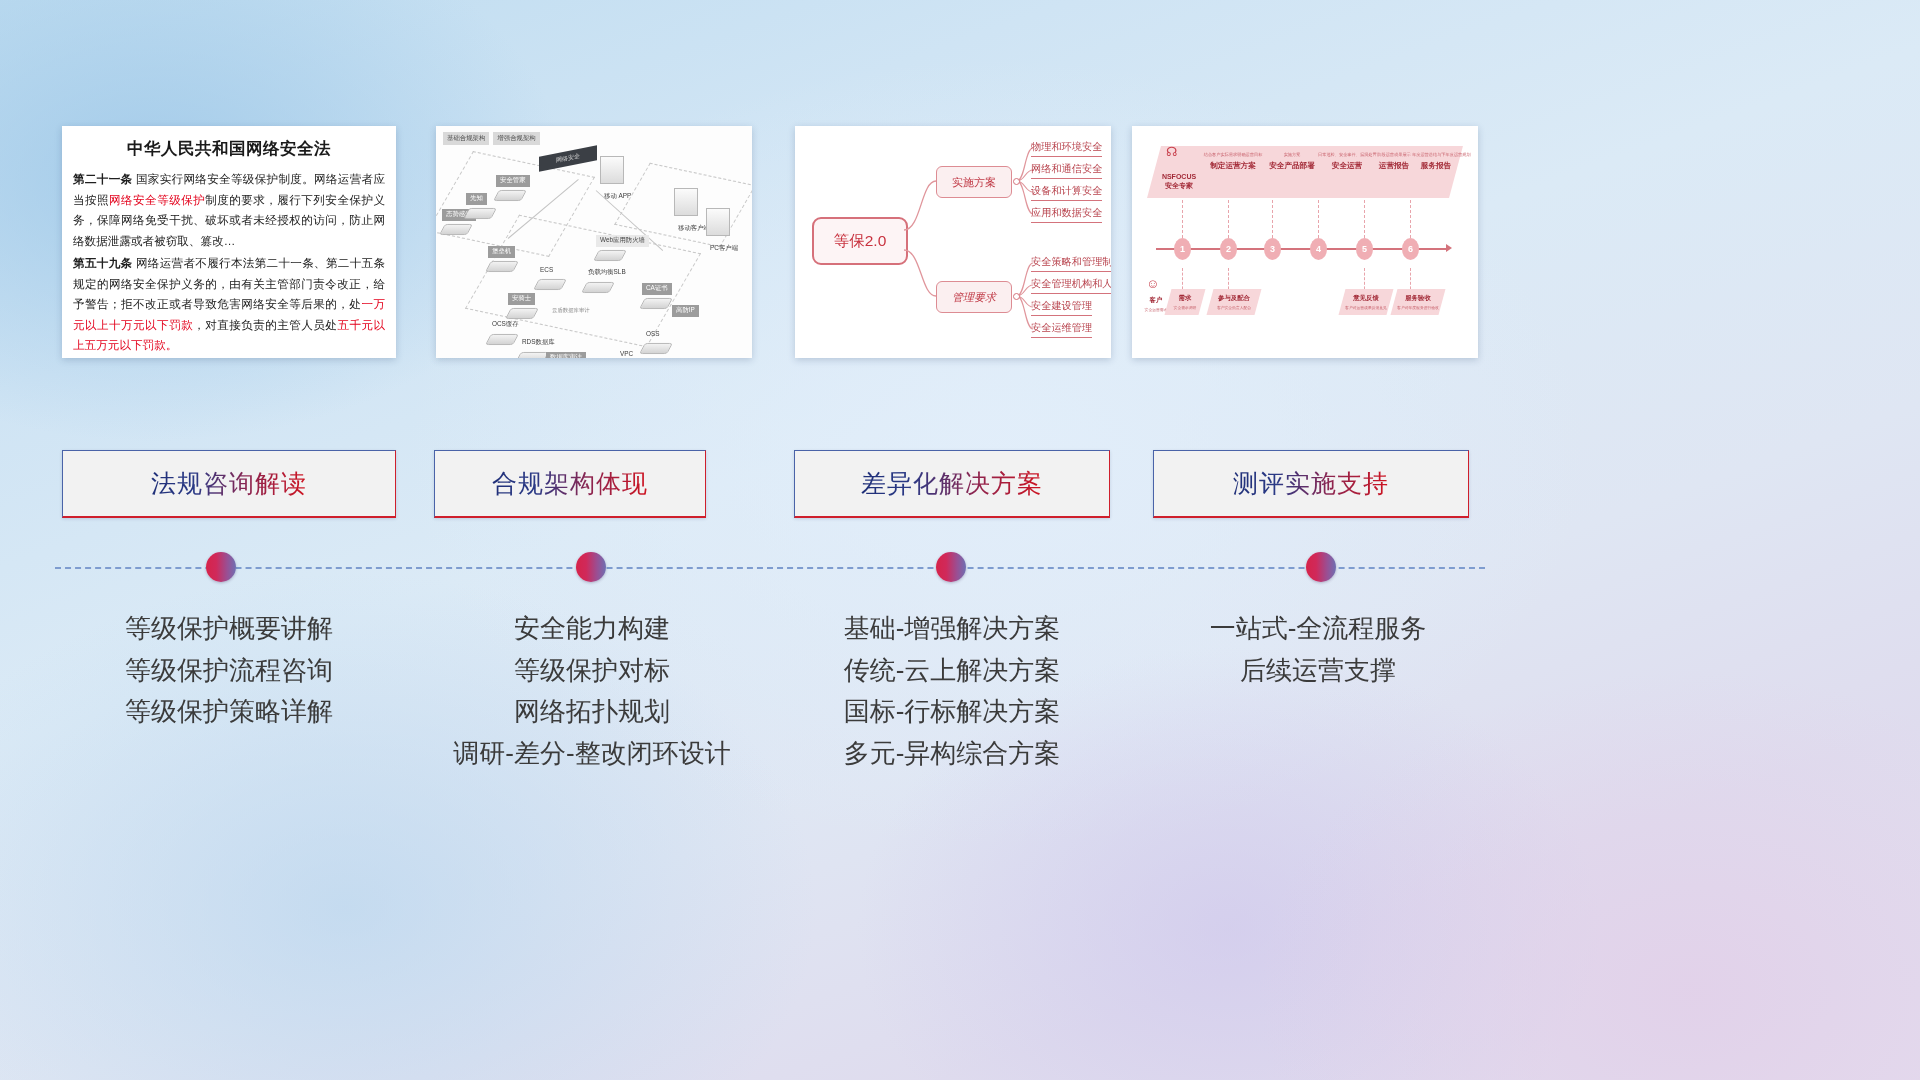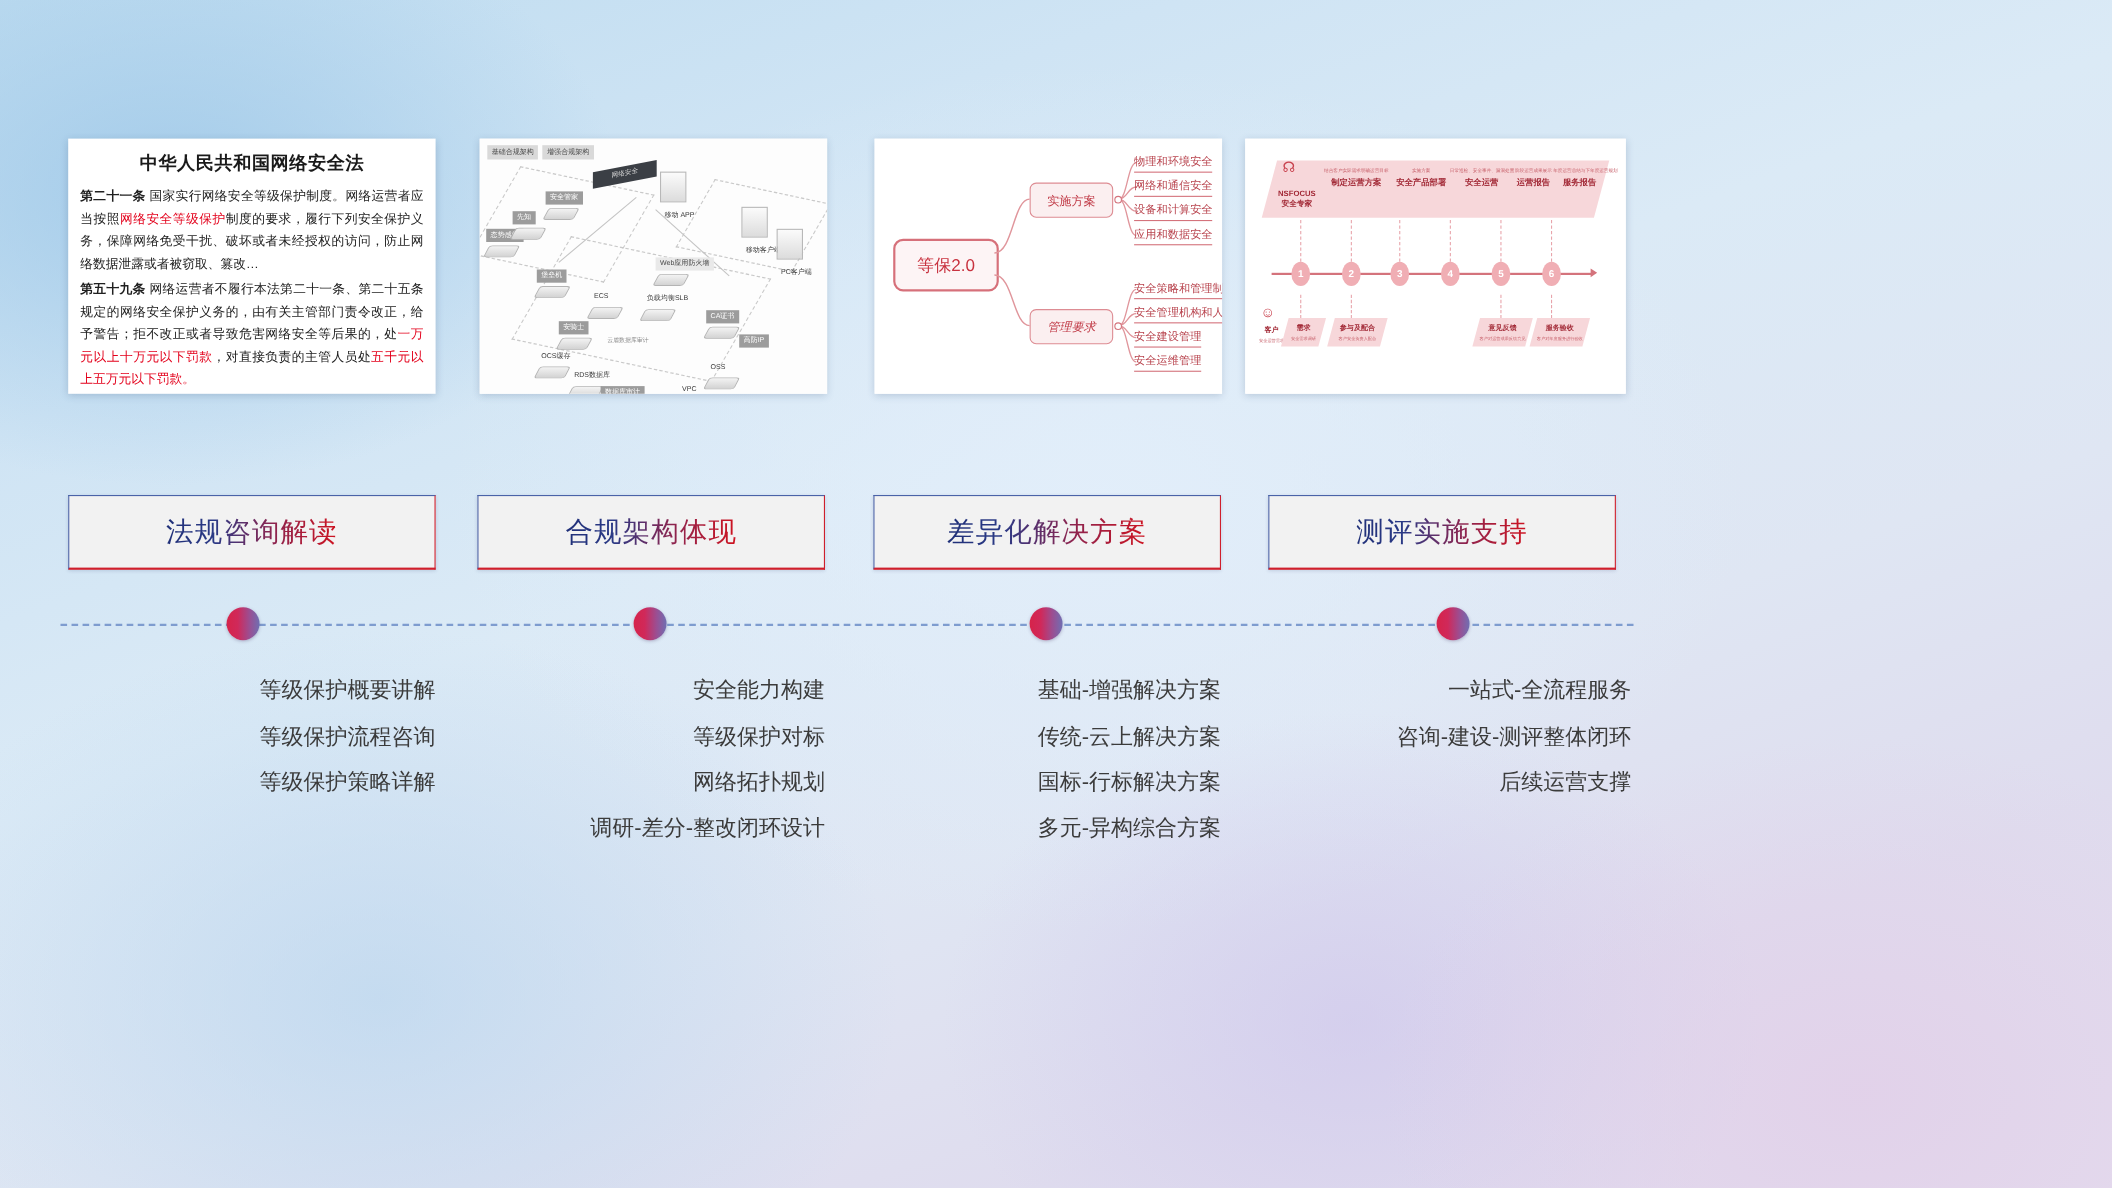--- a/index.html
+++ b/index.html
@@ -127,42 +127,42 @@
     border-right:1.6px solid #cf1f2c;border-bottom:2.6px solid #cf1f2c;
     display:flex;align-items:center;justify-content:center;
     box-shadow:0 1px 3px rgba(40,60,110,.16);
   }
   .hdr span{
     font-size:25px;letter-spacing:1px;
     background:linear-gradient(90deg,#1f2f78 0%,#2b3a86 28%,#8c2550 62%,#cf1320 100%);
     -webkit-background-clip:text;background-clip:text;color:transparent;
   }
   .hdr.h1{left:62px;width:334px;}
-  .hdr.h2{left:434px;width:316px;}
+  .hdr.h2{left:434px;width:272px;}
   .hdr.h3{left:794px;width:316px;}
   .hdr.h4{left:1153px;width:316px;}
 
   
   .tl{
     position:absolute;left:55px;top:567px;width:1430px;height:0;
     border-top:2.2px dashed #7e9ccf;
   }
   .dot{
     position:absolute;top:552px;width:30px;height:30px;border-radius:50%;
     background:linear-gradient(90deg,#d6234a 0%,#d0295a 34%,#9a4f93 70%,#6f6fb2 100%);
     box-shadow:0 1px 3px rgba(60,40,90,.3);
   }
   .dot.d1{left:206px;}
   .dot.d2{left:576px;}
   .dot.d3{left:936px;}
   .dot.d4{left:1306px;}
 
   
   .list{position:absolute;top:608px;text-align:center;}
-  .list .it{font-size:20px;color:#3b3b3b;line-height:41.5px;white-space:nowrap;text-align:right;}
+  .list .it{font-size:26px;color:#3b3b3b;line-height:41.5px;white-space:nowrap;}
   .list.l1{left:62px;width:334px;}
   .list.l2{left:434px;width:316px;}
   .list.l3{left:794px;width:316px;}
   .list.l4{left:1153px;width:330px;}
   .list.l4{top:608px;}
 </style>
 </head>
 <body>
 
 <div class="stage">
@@ -402,17 +402,16 @@
     <div class="it">调研-差分-整改闭环设计</div>
   </div>
   <div class="list l3">
     <div class="it">基础-增强解决方案</div>
     <div class="it">传统-云上解决方案</div>
     <div class="it">国标-行标解决方案</div>
     <div class="it">多元-异构综合方案</div>
   </div>
   <div class="list l4">
     <div class="it">一站式-全流程服务</div>
-    <div class="it">咨询-建设-测评整体闭环</div>
     <div class="it">后续运营支撑</div>
   </div>
 
 </div>
 
 </body></html>

